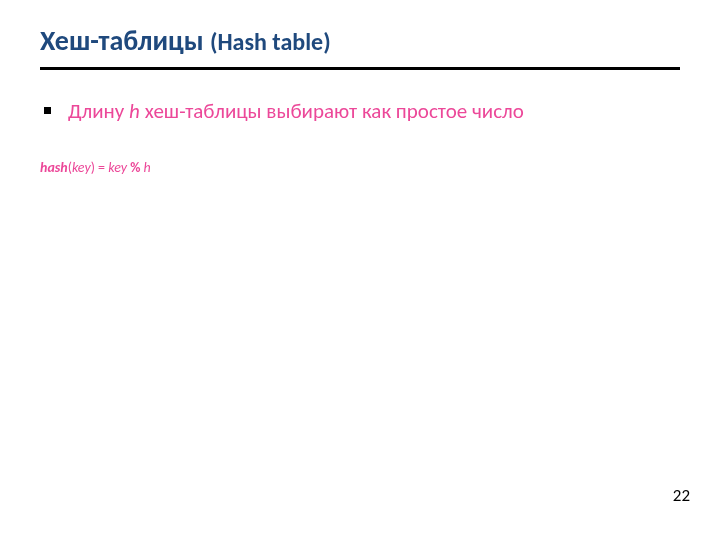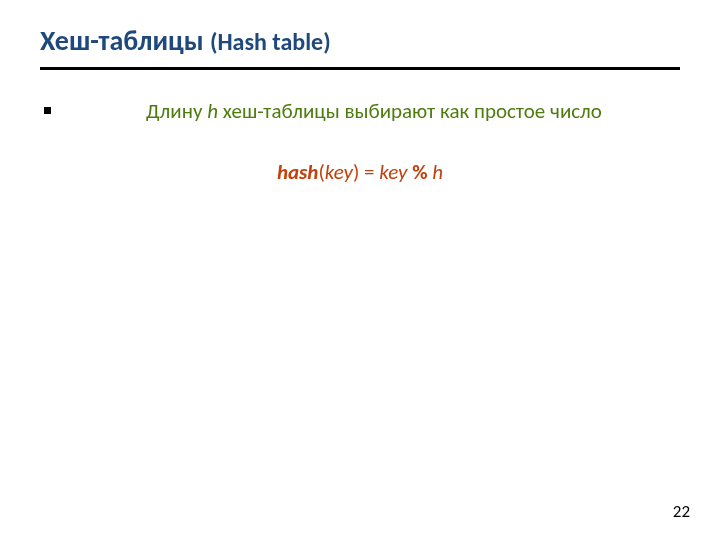--- a/index.html
+++ b/index.html
@@ -30,46 +30,44 @@
   }
   .content {
     margin-top: 28px;
   }
   .bullet-list {
     list-style: none;
   }
   .bullet-item {
     position: relative;
     padding-left: 28px;
-    color: #4d7c0f;
+    color: #ec4899;
     font-size: 21px;
     line-height: 1.3;
     margin-bottom: 26px;
-    text-align: center;
   }
   .bullet-marker {
     position: absolute;
     left: 4px;
     top: 9px;
     width: 7px;
     height: 7px;
     background: #000;
   }
   .italic { font-style: italic; }
   .bold { font-weight: 700; }
   .formula {
     margin-top: 34px;
-    text-align: center;
-    color: #c2410c;
-    font-size: 21px;
+    color: #ec4899;
+    font-size: 14px;
   }
   .page-number {
     position: absolute;
     right: 30px;
-    bottom: 18px;
+    bottom: 34px;
     font-size: 17px;
     color: #000;
   }
 </style>
 </head>
 <body>
 
 <div class="slide">
 
   <h1 class="title">

